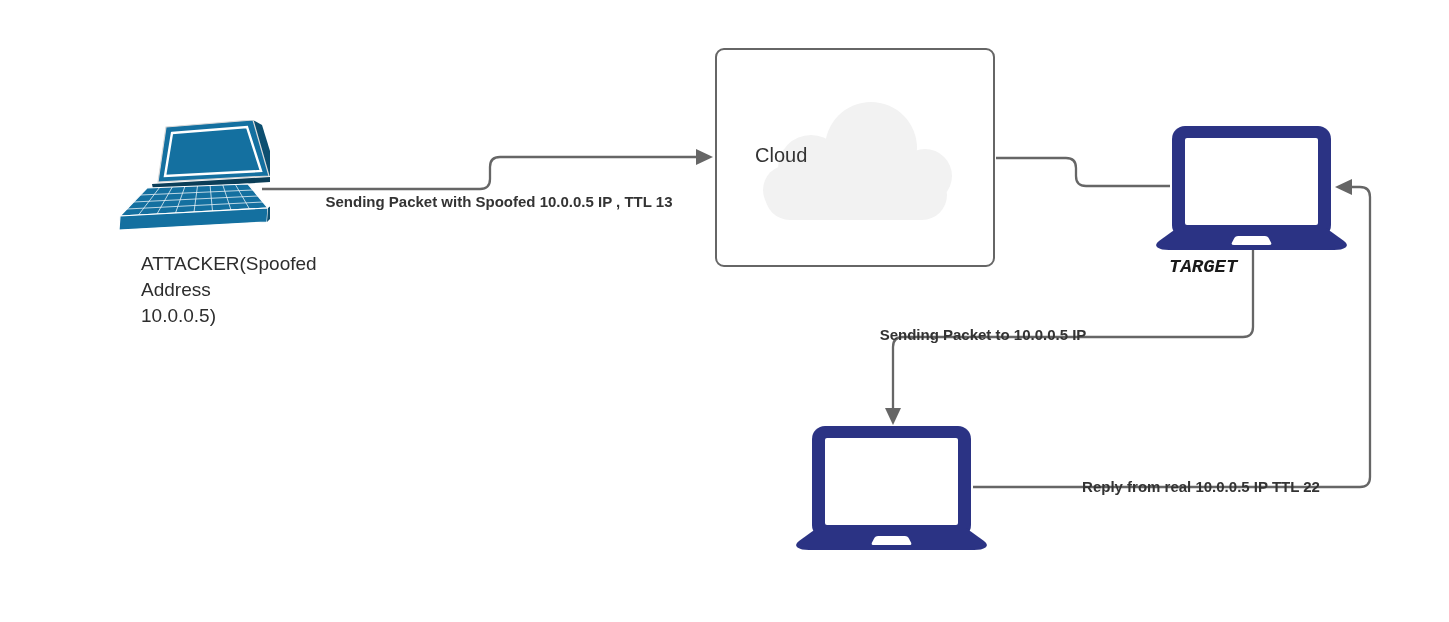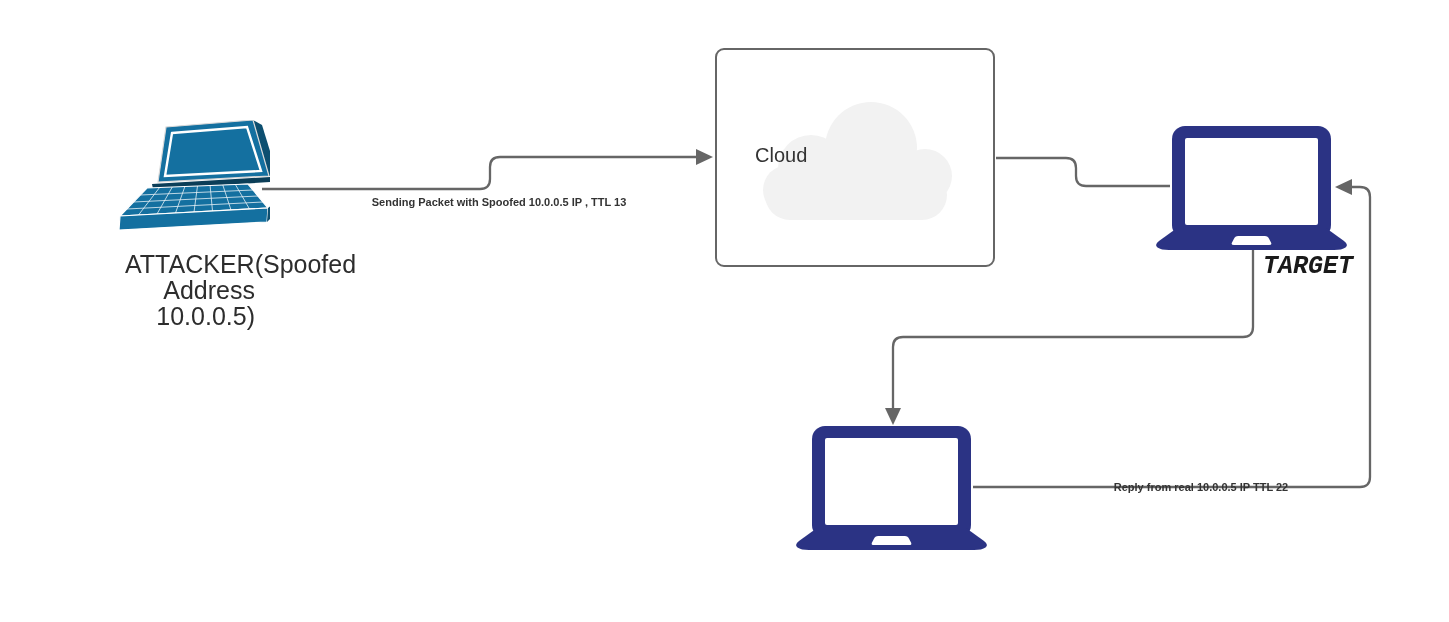--- a/index.html
+++ b/index.html
@@ -4,26 +4,27 @@
 <style>
   html,body{margin:0;padding:0;background:#ffffff;}
   #canvas{
     position:relative;width:1449px;height:622px;background:#ffffff;overflow:hidden;
     font-family:"Liberation Sans","DejaVu Sans",sans-serif;
   }
   .abs{position:absolute;}
   #connector-layer{position:absolute;left:0;top:0;width:1449px;height:622px;}
 
   .node-label{
-    position:absolute;text-align:right;color:#2d2d2d;font-size:25px;line-height:26px;
+    position:absolute;text-align:left;color:#2d2d2d;font-size:19px;line-height:26px;
     white-space:normal;
+    margin-left:16px;
   }
   .edge-label{
     position:absolute;transform:translateX(-50%);white-space:nowrap;
-    color:#333333;font-size:11px;font-weight:bold;line-height:18px;
+    color:#333333;font-size:15px;font-weight:bold;line-height:18px;
   }
   #cloud-box{
     position:absolute;left:715px;top:48px;width:280px;height:219px;
     border:2.5px solid #666666;border-radius:9px;background:#ffffff;box-sizing:border-box;
   }
   #cloud-shape{position:absolute;left:38px;top:50px;}
   #cloud-label{
     position:absolute;left:38px;top:94px;width:200px;text-align:left;
     color:#333333;font-size:20px;
   }
@@ -107,15 +108,16 @@
   <svg class="abs" style="left:795px;top:426px;" width="193" height="124" viewBox="0 0 193 124">
     <g fill="#2b3384">
       <rect x="17" y="0" width="159" height="112" rx="13"></rect>
       <rect x="30" y="12" width="133" height="87" rx="2" fill="#ffffff"></rect>
       <path d="M22,102 L171,102 L189,115 Q194,118.8 190.5,121.5 Q187,124 179,124 L14,124 Q6,124 2.5,121.5 Q-1,118.8 4,115 Z"></path>
       <path d="M83,110 L110,110 Q112.5,110 113.5,111.8 L116,116.4 Q117.3,119 114,119 L79,119 Q75.7,119 77,116.4 L79.5,111.8 Q80.5,110 83,110 Z" fill="#ffffff"></path>
     </g>
   </svg>
 
   <div class="edge-label" style="left:499px;top:193px;">Sending Packet with Spoofed 10.0.0.5 IP , TTL 13</div>
+  <div class="edge-label" style="left:983px;top:326px;">Sending Packet to 10.0.0.5 IP</div>
   <div class="edge-label" style="left:1201px;top:478px;">Reply from real 10.0.0.5 IP TTL 22</div>
 
 </div>
 
 </body></html>

